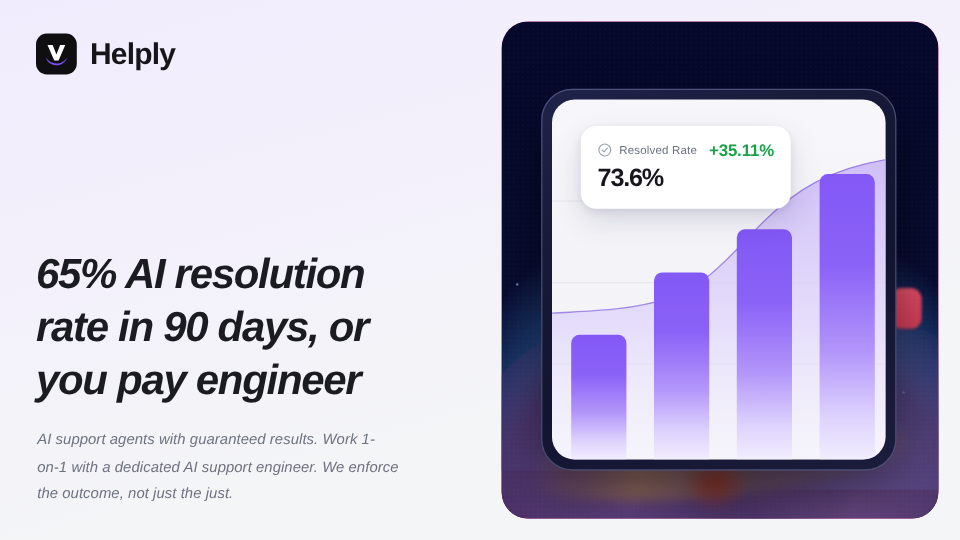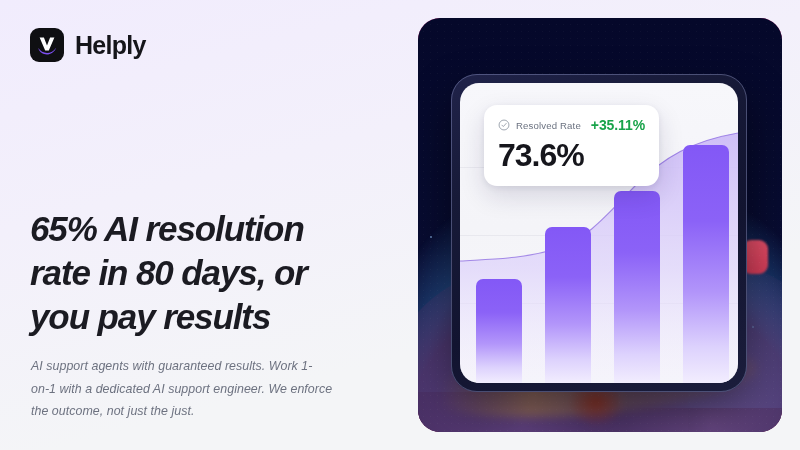--- a/index.html
+++ b/index.html
@@ -247,21 +247,21 @@
   }
   .kpi-delta {
     font-size: 14px;
     font-weight: bold;
     color: #18a34a;
     letter-spacing: -0.1px;
     white-space: nowrap;
   }
   .kpi-value {
     margin-top: 5px;
-    font-size: 32px;
+    font-size: 21px;
     font-weight: bold;
     letter-spacing: -1px;
     color: #16161c;
     line-height: 1.08;
   }
 </style>
 </head>
 <body>
 
 <div class="left-col">
@@ -271,22 +271,22 @@
       <svg width="34" height="34" viewBox="0 0 34 34" aria-hidden="true">
         <path d="M9.6 9.4 H13.9 L17 17.4 L20.1 9.4 H24.4 L18.8 22.4 H15.2 Z" fill="#ffffff"></path>
         <path d="M8.2 20.0 C12.4 26.4 21.6 26.9 26.2 19.4 C22.8 29.0 10.6 28.4 8.2 20.0 Z" fill="#7c4ef0"></path>
       </svg>
     </div>
     <div class="brand-name">Helply</div>
   </div>
 
   <h1 class="headline">
     <span class="hl-line">65% AI resolution</span>
-    <span class="hl-line">rate in 80 days, or</span>
-    <span class="hl-line">you pay results</span>
+    <span class="hl-line">rate in 90 days, or</span>
+    <span class="hl-line">you pay engineer</span>
   </h1>
 
   <p class="subcopy">
     <span class="sc-line">AI support agents with guaranteed results. Work 1-</span>
     <span class="sc-line">on-1 with a dedicated AI support engineer. We enforce</span>
     <span class="sc-line">the outcome, not just the just.</span>
   </p>
 
 </div>
 

